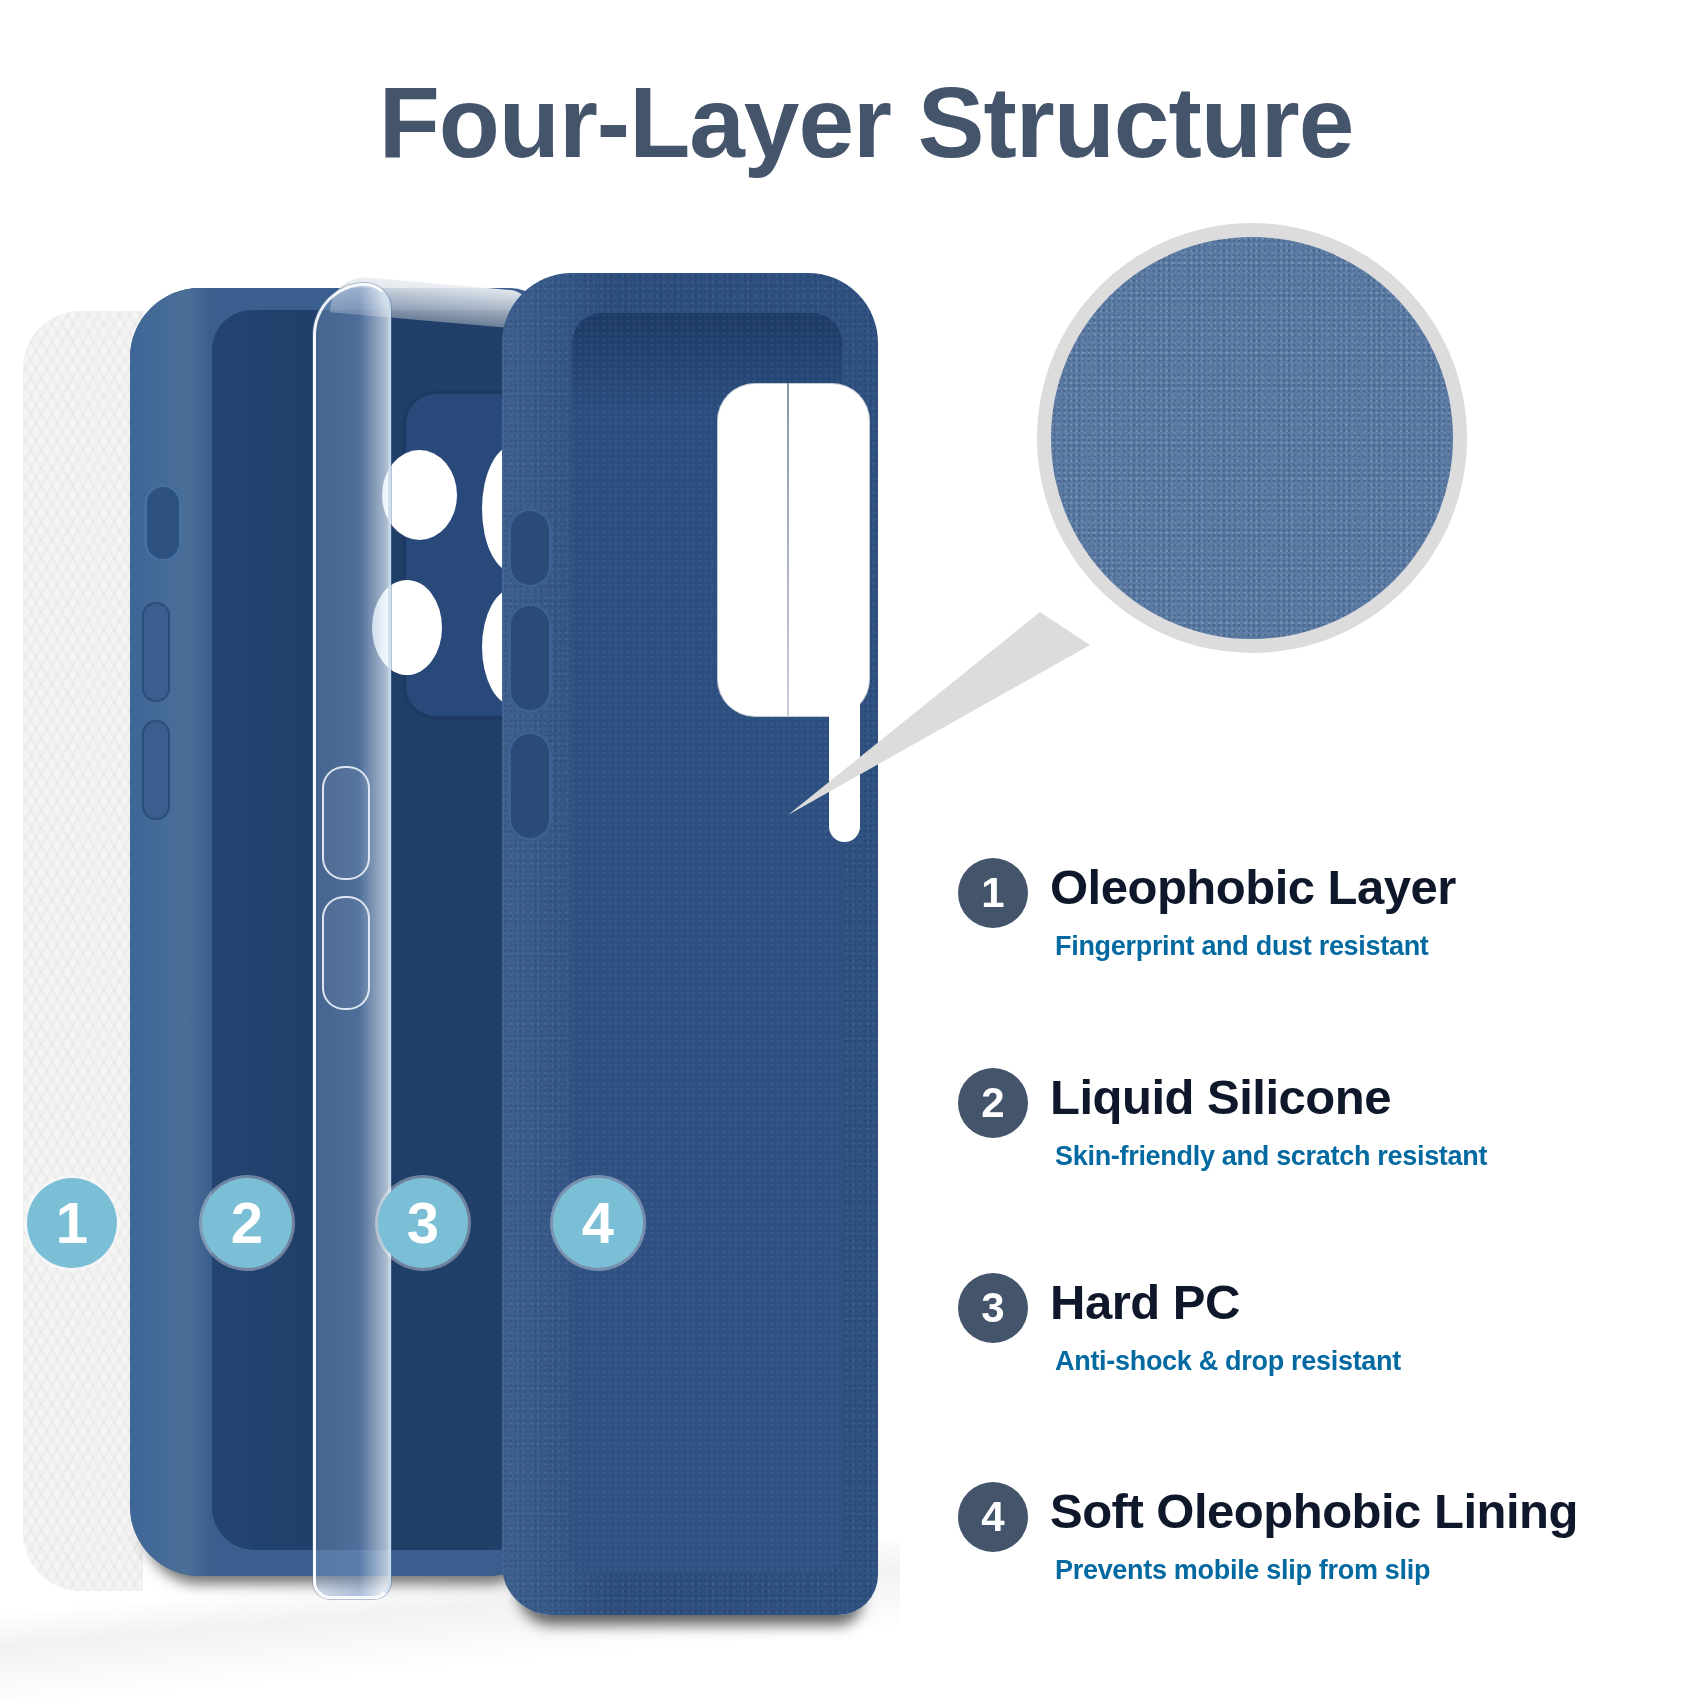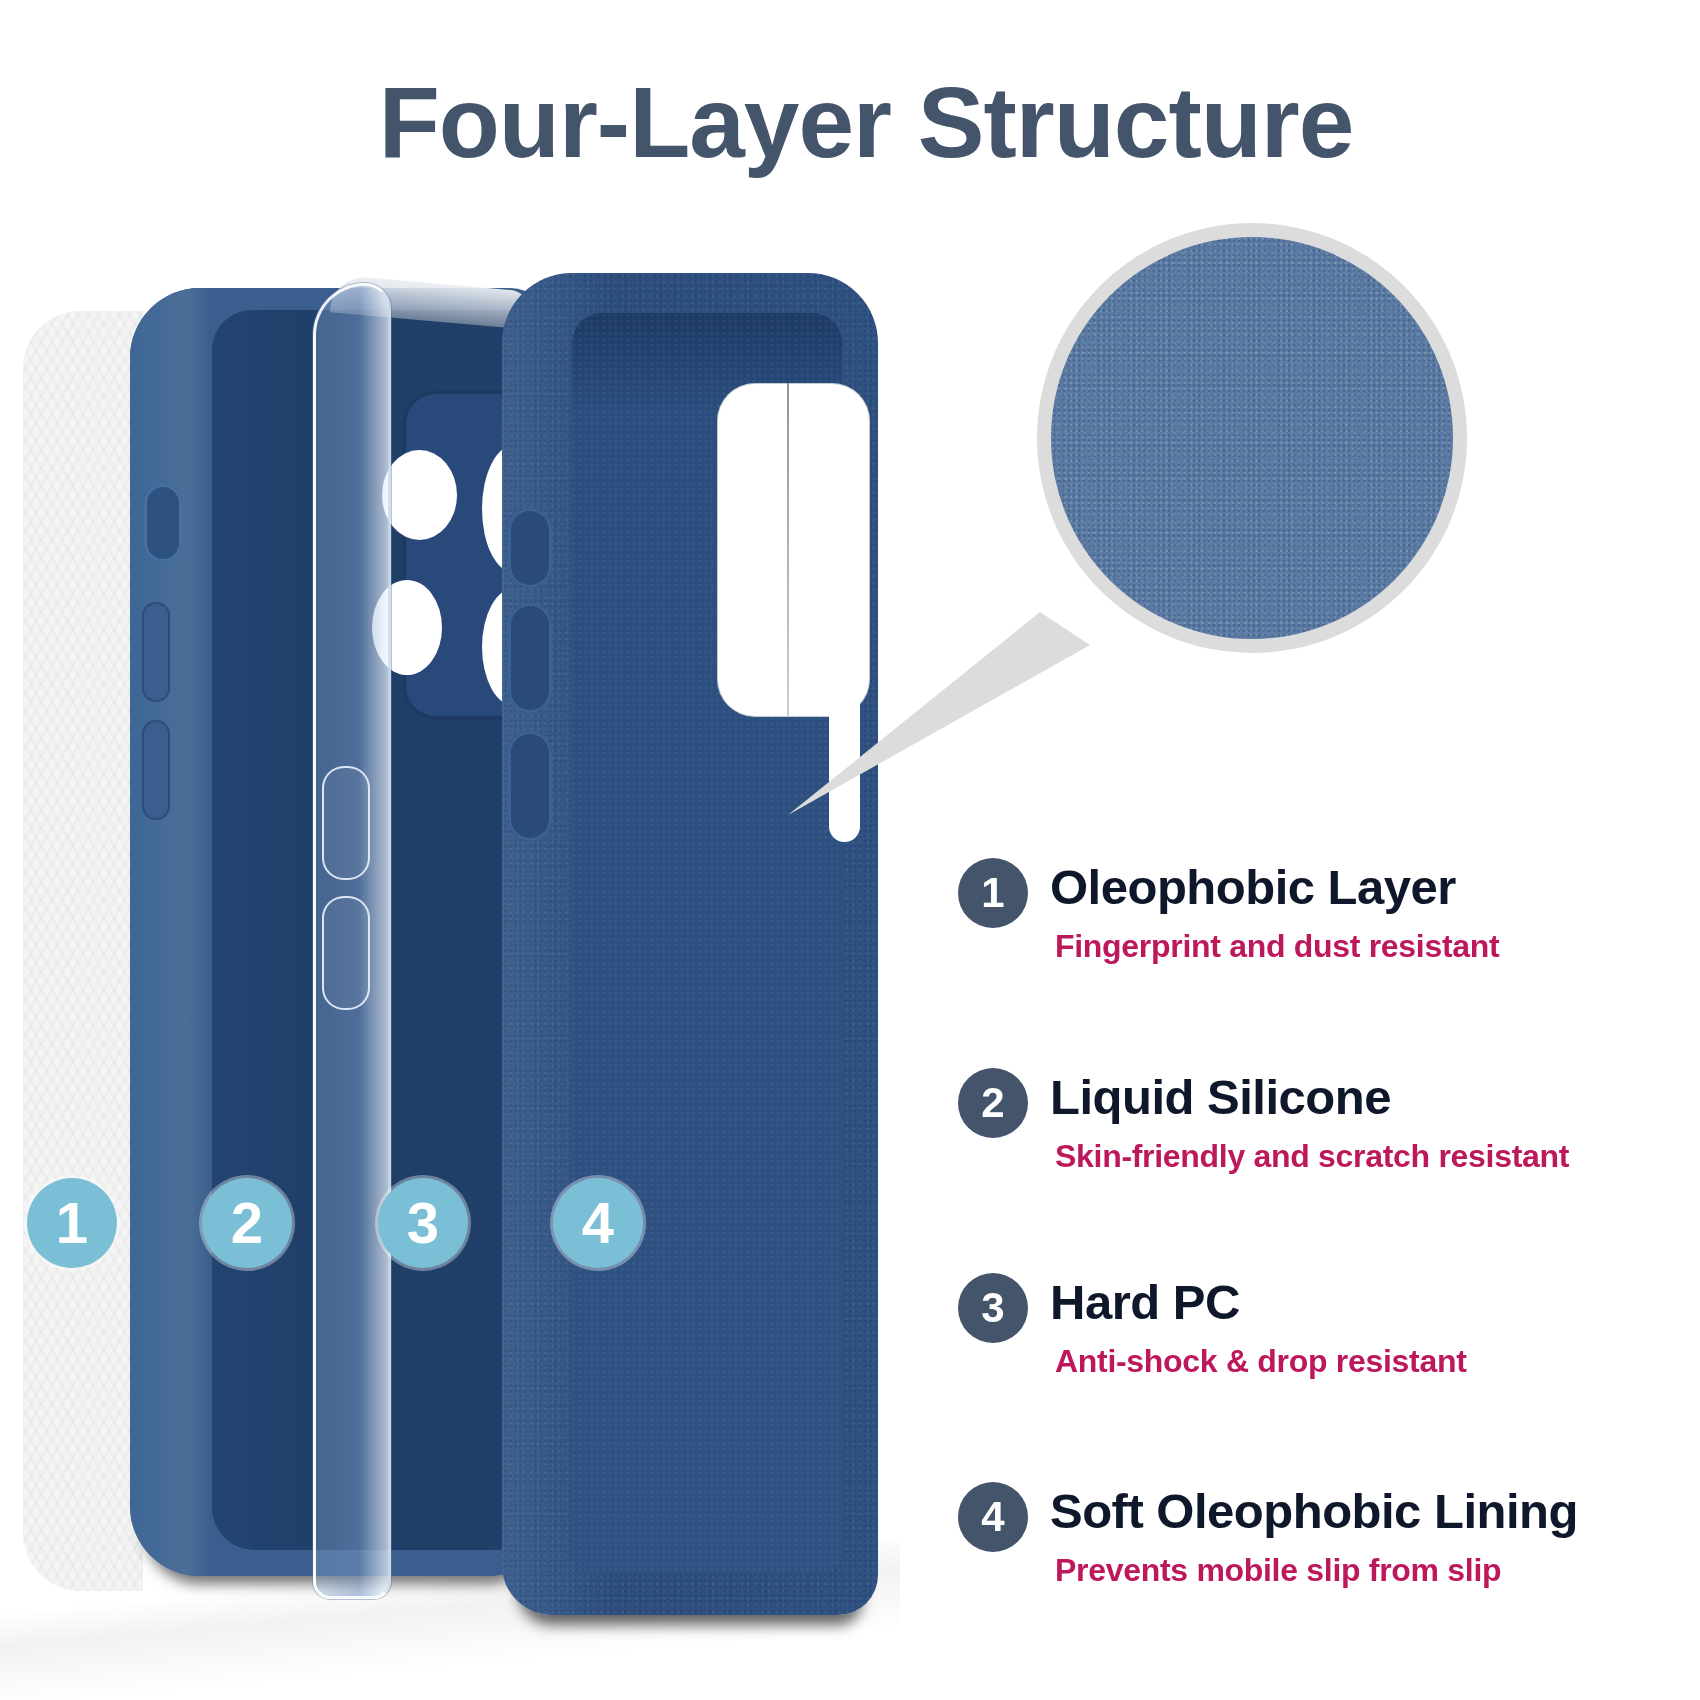--- a/index.html
+++ b/index.html
@@ -76,21 +76,21 @@
       radial-gradient(circle at 60% 70%, rgba(20,40,70,0.22) 0 1px, transparent 1.8px) 0 0/5px 5px,
       radial-gradient(circle at 50% 50%, rgba(200,220,245,0.10) 0 1px, transparent 2px) 2px 3px/9px 9px,
       #5a7aa3; }
 
   
   .feature { left:958px; width:720px; height:150px; }
   .feature-num { left:0; top:0; width:70px; height:70px; border-radius:50%; background:#44546b;
     color:#ffffff; font-weight:bold; font-size:42px; line-height:70px; text-align:center; }
   .feature-title { left:92px; top:-6px; font-size:49px; font-weight:bold; color:#0f172a;
     white-space:nowrap; line-height:70px; letter-spacing:-0.5px; }
-  .feature-desc { left:97px; top:66px; font-size:32px; font-weight:bold; color:#be185d;
+  .feature-desc { left:97px; top:66px; font-size:27px; font-weight:bold; color:#0369a1;
     white-space:nowrap; line-height:44px; letter-spacing:-0.3px; }
 </style>
 </head>
 <body>
 
 <div class="abs page-title">Four-Layer Structure</div>
 
 <div class="abs" style="left:0;top:0;width:900px;height:1700px;">
   <div class="abs floor"></div>
 

